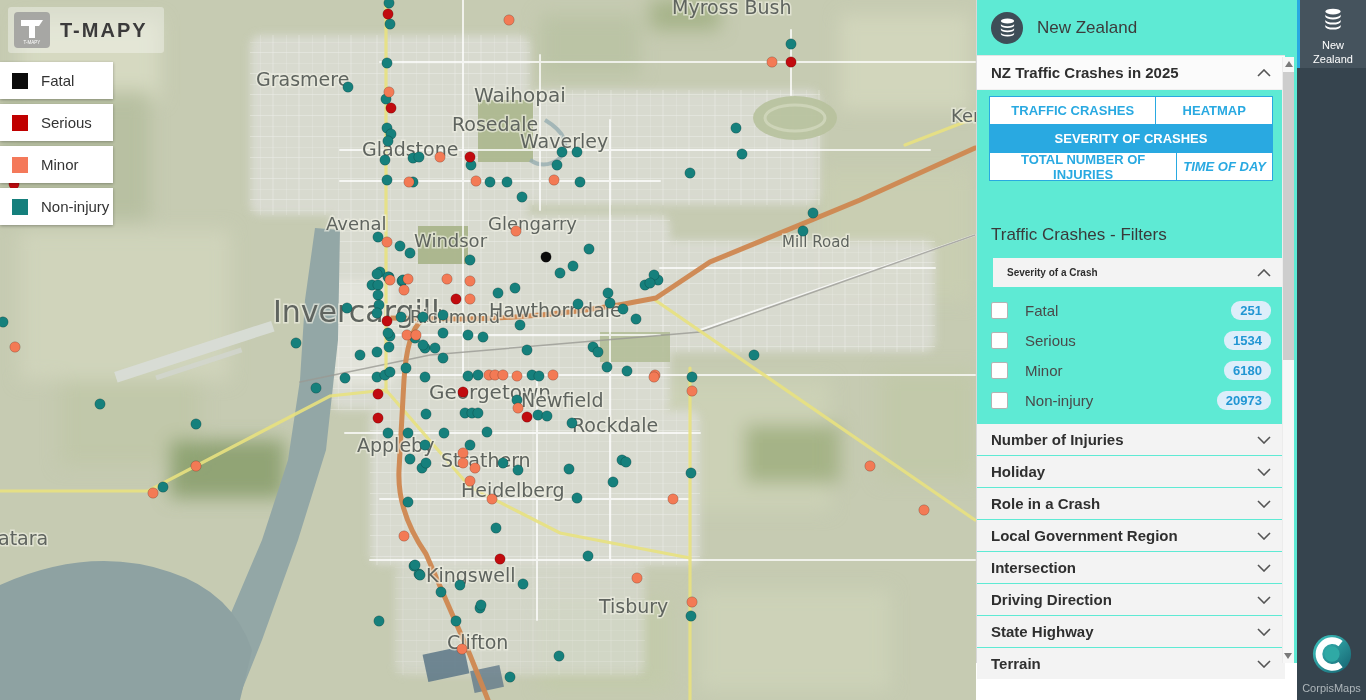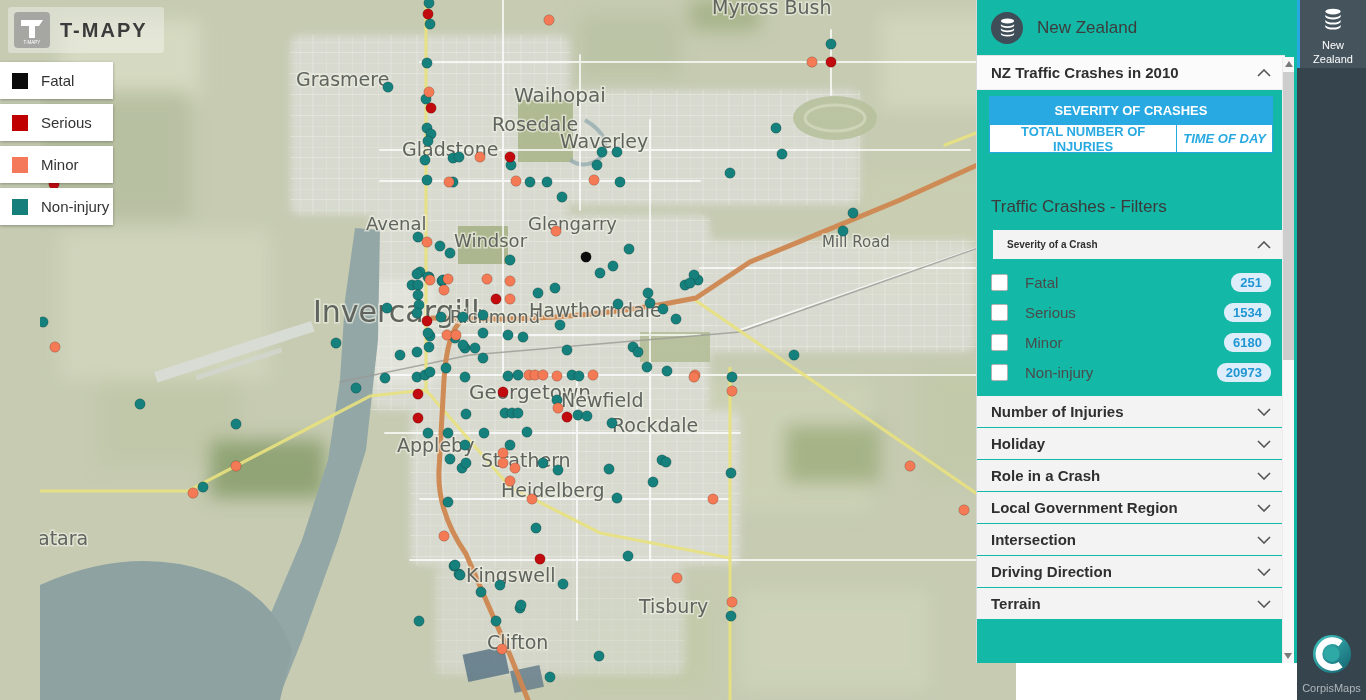--- a/index.html
+++ b/index.html
@@ -1,37 +1,37 @@
 <!DOCTYPE html>
 <html><head>
 <meta charset="utf-8">
 <style>
   html,body{margin:0;padding:0;width:1366px;height:700px;overflow:hidden;
     font-family:"Liberation Sans",sans-serif;background:#fff;}
   .stage{position:relative;width:1366px;height:700px;overflow:hidden;}
 
   
-  .map{position:absolute;left:0;top:0;width:976px;height:700px;background:#c6cbb2;padding-left:40px;}
+  .map{position:absolute;left:0;top:0;width:976px;height:700px;background:#c6cbb2;}
   #map-svg text{paint-order:stroke;stroke:rgba(240,240,228,.65);stroke-width:3px;
     fill:#5f645f;font-family:"DejaVu Sans",sans-serif;}
 
   
   .map-logo{position:absolute;left:8px;top:7px;display:flex;align-items:center;gap:10px;
     background:rgba(255,255,255,.35);padding:5px 16px 5px 6px;border-radius:3px;}
   .map-logo .brand{font-size:20px;font-weight:bold;color:#3b3b3b;letter-spacing:2px;}
 
   
   .legend{position:absolute;left:0;top:62px;}
   .legend-card{width:113px;height:37px;background:#fff;box-shadow:0 1px 3px rgba(0,0,0,.3);
     margin-bottom:5px;display:flex;align-items:center;gap:13px;padding-left:12px;box-sizing:border-box;}
   .legend-card .sw{width:16px;height:16px;flex:0 0 16px;}
   .legend-card .lab{font-size:15px;color:#333;}
 
   
-  .panel{position:absolute;left:976px;top:0;width:321px;height:663px;background:#14b8a6;
+  .panel{position:absolute;left:976px;top:0;width:321px;height:663px;background:#5eead4;
     border-left:1px solid #d8d8d8;box-sizing:border-box;}
   .panel-content{width:308px;}
   .panel-header{height:56px;display:flex;align-items:center;gap:14px;padding:0 14px;
     border-bottom:1px solid #e4e4e4;box-sizing:border-box;}
   .db-circle{width:32px;height:32px;border-radius:50%;background:#3e4d57;display:flex;
     align-items:center;justify-content:center;flex:0 0 32px;}
   .panel-title{font-size:17px;color:#3c3c3c;}
   .group-header{height:33px;display:flex;align-items:center;justify-content:space-between;
     padding:0 14px;font-size:15px;font-weight:bold;color:#2f2f2f;background:#fbfbfb;
     border-bottom:1px solid #f0f0f0;cursor:pointer;}
@@ -451,27 +451,31 @@
             <ellipse cx="9" cy="3.2" rx="7" ry="2.6"></ellipse>
             <path d="M2 6 a7 2.6 0 0 0 14 0 v1.8 a7 2.6 0 0 1 -14 0 Z"></path>
             <path d="M2 10.6 a7 2.6 0 0 0 14 0 v1.8 a7 2.6 0 0 1 -14 0 Z"></path>
             <path d="M2 15.2 a7 2.6 0 0 0 14 0 v1.8 a7 2.6 0 0 1 -14 0 Z"></path>
           </svg>
         </span>
         <span class="panel-title">New Zealand</span>
       </div>
 
       <div class="group-header">
-        <span>NZ Traffic Crashes in 2010</span>
+        <span>NZ Traffic Crashes in 2025</span>
         <svg class="chev" width="14" height="8" viewBox="0 0 14 8">
           <polyline points="1,7 7,1 13,7" fill="none" stroke="#555" stroke-width="1.6"></polyline>
         </svg>
       </div>
 
       <div class="btn-grid">
+        <div class="btn-row">
+          <div class="btn w59">TRAFFIC CRASHES</div>
+          <div class="btn w41">HEATMAP</div>
+        </div>
         <div class="btn-row">
           <div class="btn w100 active">SEVERITY OF CRASHES</div>
         </div>
         <div class="btn-row">
           <div class="btn w66">TOTAL NUMBER OF INJURIES</div>
           <div class="btn w34">TIME OF DAY</div>
         </div>
       </div>
 
       <div class="filters-title">Traffic Crashes - Filters</div>
@@ -532,20 +536,26 @@
             </svg>
         </div>
         <div class="acc-item">
           <span>Intersection</span>
           <svg class="chev" width="14" height="8" viewBox="0 0 14 8">
               <polyline points="1,1 7,7 13,1" fill="none" stroke="#555" stroke-width="1.6"></polyline>
             </svg>
         </div>
         <div class="acc-item">
           <span>Driving Direction</span>
+          <svg class="chev" width="14" height="8" viewBox="0 0 14 8">
+              <polyline points="1,1 7,7 13,1" fill="none" stroke="#555" stroke-width="1.6"></polyline>
+            </svg>
+        </div>
+        <div class="acc-item">
+          <span>State Highway</span>
           <svg class="chev" width="14" height="8" viewBox="0 0 14 8">
               <polyline points="1,1 7,7 13,1" fill="none" stroke="#555" stroke-width="1.6"></polyline>
             </svg>
         </div>
         <div class="acc-item">
           <span>Terrain</span>
           <svg class="chev" width="14" height="8" viewBox="0 0 14 8">
               <polyline points="1,1 7,7 13,1" fill="none" stroke="#555" stroke-width="1.6"></polyline>
             </svg>
         </div>

